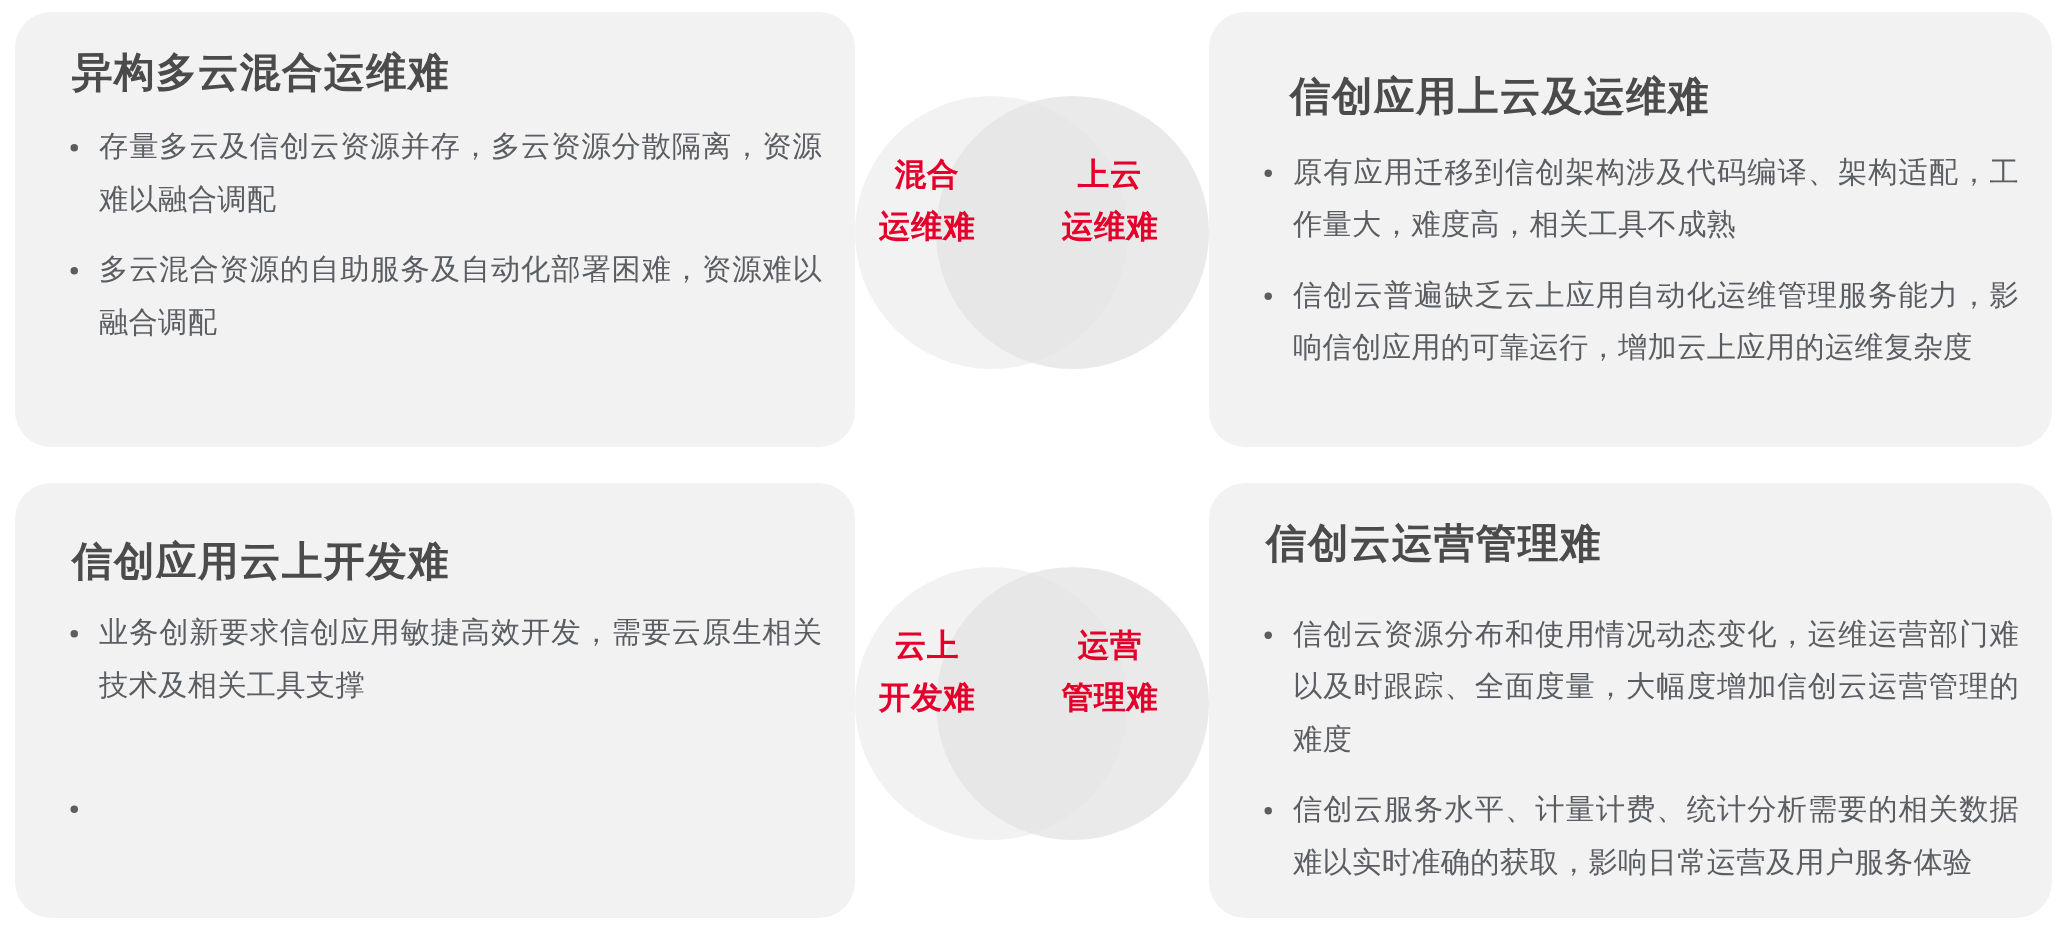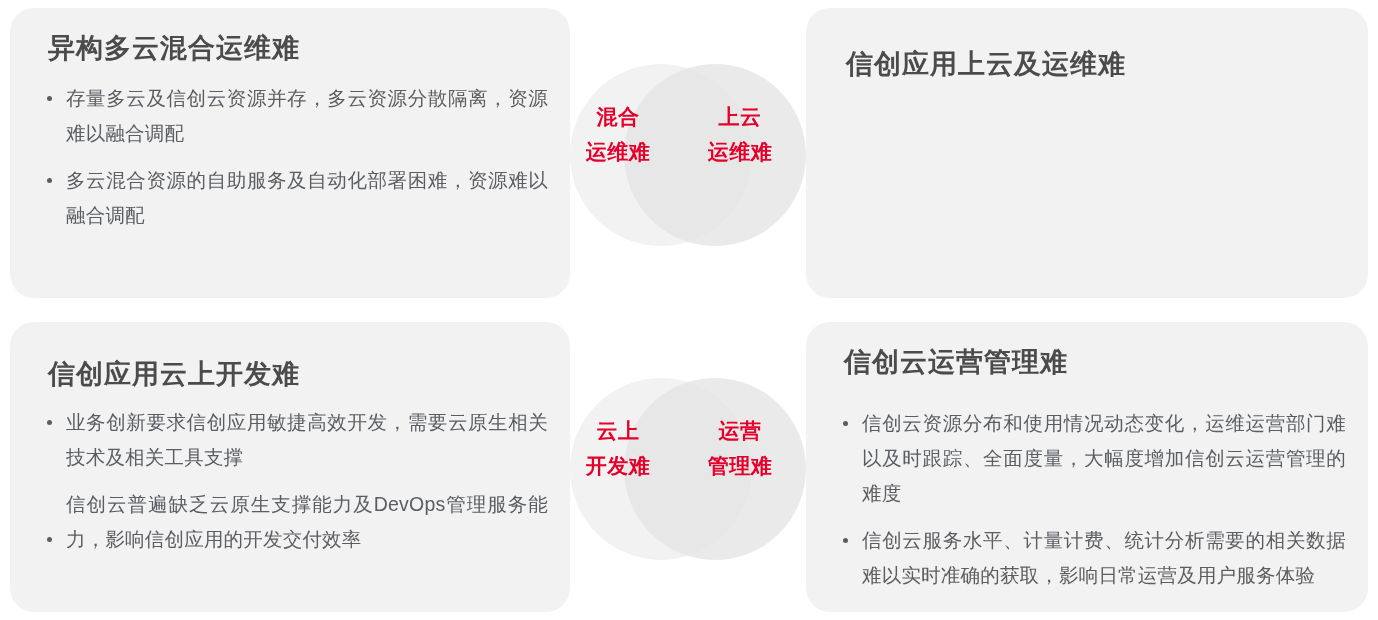--- a/index.html
+++ b/index.html
@@ -26,21 +26,21 @@
 
   .card-title{
     position:absolute;
     font-size:27px;
     font-weight:bold;
     color:#4b4b4b;
     letter-spacing:1px;
     white-space:nowrap;
   }
   .card-tl .card-title{left:38px; top:22px;}
-  .card-tr .card-title{left:40px; top:38px;}
+  .card-tr .card-title{left:54px; top:38px;}
   .card-bl .card-title{left:38px; top:34px;}
   .card-br .card-title{left:38px; top:22px;}
 
   .bullets{
     position:absolute;
     left:34px;
     right:22px;
   }
   .card-tl .bullets{top:73px;}
   .card-tr .bullets{top:90px;}
@@ -116,32 +116,41 @@
       </div>
       <div class="bullet">
         <span class="dot"></span>
         <span>多云混合资源的自助服务及自动化部署困难，资源难以融合调配</span>
       </div>
     </div>
   </div>
 
   <div class="card card-tr">
     <div class="card-title">信创应用上云及运维难</div>
+    <div class="bullets">
+      <div class="bullet">
+        <span class="dot"></span>
+        <span>原有应用迁移到信创架构涉及代码编译、架构适配，工作量大，难度高，相关工具不成熟</span>
+      </div>
+      <div class="bullet">
+        <span class="dot"></span>
+        <span>信创云普遍缺乏云上应用自动化运维管理服务能力，影响信创应用的可靠运行，增加云上应用的运维复杂度</span>
+      </div>
+    </div>
   </div>
 
   <div class="card card-bl">
     <div class="card-title">信创应用云上开发难</div>
     <div class="bullets">
       <div class="bullet">
         <span class="dot"></span>
         <span>业务创新要求信创应用敏捷高效开发，需要云原生相关技术及相关工具支撑</span>
       </div>
       <div class="bullet dot-line2">
         <span class="dot"></span>
-        <span>信创云普遍缺乏云原生支撑能力及DevOps管理服务能力，影响信创应用的开发交付效率</span>
       </div>
     </div>
   </div>
 
   <div class="card card-br">
     <div class="card-title">信创云运营管理难</div>
     <div class="bullets">
       <div class="bullet">
         <span class="dot"></span>
         <span>信创云资源分布和使用情况动态变化，运维运营部门难以及时跟踪、全面度量，大幅度增加信创云运营管理的难度</span>

